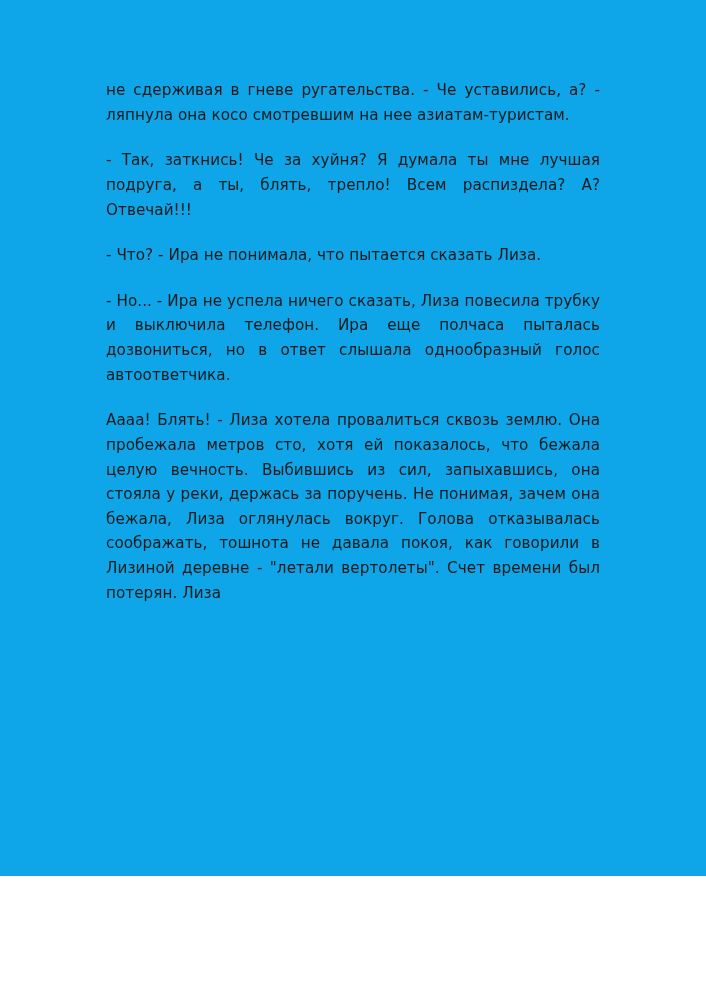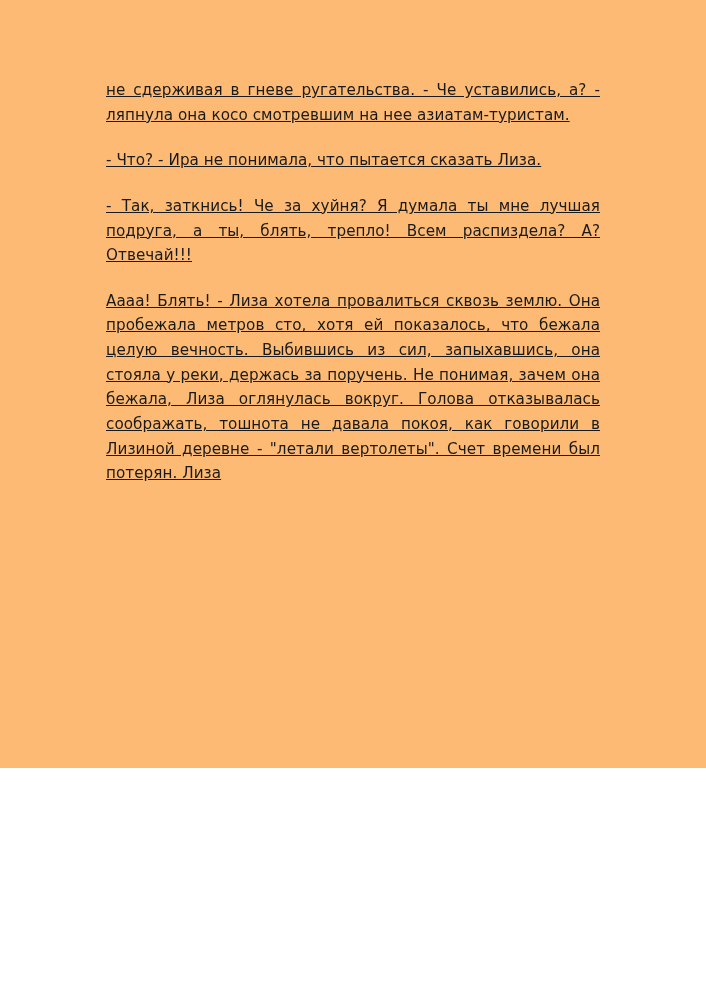--- a/index.html
+++ b/index.html
@@ -9,24 +9,23 @@
   }
   body {
     width: 706px;
     height: 1000px;
     font-family: "DejaVu Sans", sans-serif;
     color: #1a1a1a;
   }
   .page {
     box-sizing: border-box;
     width: 706px;
-    height: 768px;
+    height: 876px;
     padding: 78px 106px 40px 106px;
-    background: #fdba74;
-    text-decoration: underline;
+    background: #0ea5e9;
   }
   .doc-body {
     width: 494px;
   }
   p.para {
     margin: 0 0 21px 0;
     font-size: 15.2px;
     line-height: 1.62;
     text-align: justify;
     text-justify: inter-word;
@@ -37,17 +36,18 @@
   p.para:last-child {
     margin-bottom: 0;
   }
 </style>
 </head>
 <body>
 
 <div class="page">
   <div class="doc-body">
     <p class="para">не сдерживая в гневе ругательства. - Че уставились, а? - ляпнула она косо смотревшим на нее азиатам-туристам.</p>
+    <p class="para">- Так, заткнись! Че за хуйня? Я думала ты мне лучшая подруга, а ты, блять, трепло! Всем распиздела? А? Отвечай!!!</p>
     <p class="para">- Что? - Ира не понимала, что пытается сказать Лиза.</p>
-    <p class="para">- Так, заткнись! Че за хуйня? Я думала ты мне лучшая подруга, а ты, блять, трепло! Всем распиздела? А? Отвечай!!!</p>
+    <p class="para">- Но... - Ира не успела ничего сказать, Лиза повесила трубку и выключила телефон. Ира еще полчаса пыталась дозвониться, но в ответ слышала однообразный голос автоответчика.</p>
     <p class="para">Аааа! Блять! - Лиза хотела провалиться сквозь землю. Она пробежала метров сто, хотя ей показалось, что бежала целую вечность. Выбившись из сил, запыхавшись, она стояла у реки, держась за поручень. Не понимая, зачем она бежала, Лиза оглянулась вокруг. Голова отказывалась соображать, тошнота не давала покоя, как говорили в Лизиной деревне - "летали вертолеты". Счет времени был потерян. Лиза</p>
   </div>
 </div>
 
 </body></html>

